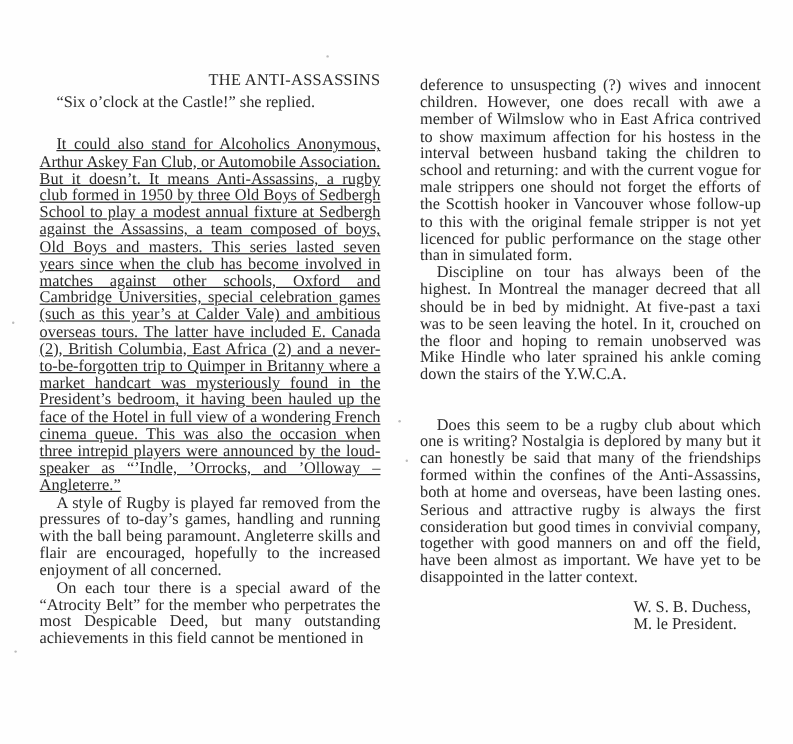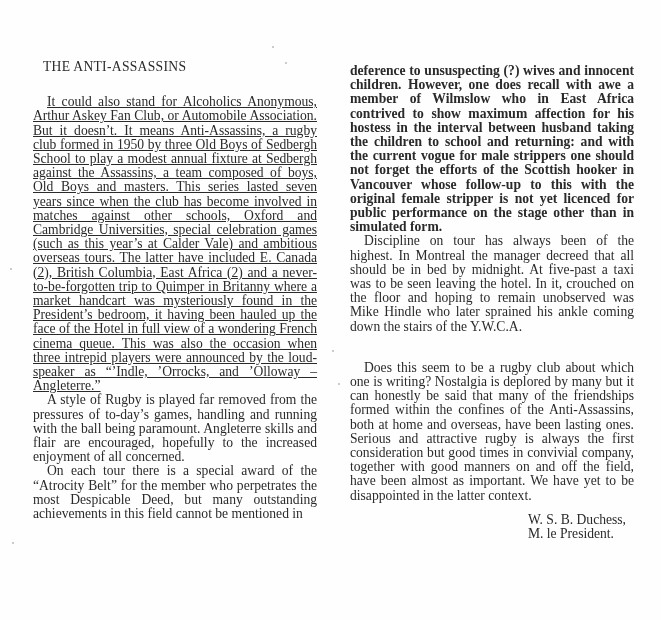--- a/index.html
+++ b/index.html
@@ -7,38 +7,39 @@
   .page {
     position: absolute; left: 0; top: 0; width: 661px; height: 620px;
     background: #fefefe; color: #2a2a2a;
     font-family: "Liberation Serif", "DejaVu Serif", serif;
     font-size: 13.6px; line-height: 14.2px;
   }
   .col { position: absolute; top: 0; }
   .col-left { left: 33px; width: 284px; top: 60px; }
   .col-right { left: 350px; width: 284px; top: 64px; }
   .title {
-    text-align: left; font-weight: normal; font-size: 13.6px;
+    text-align: right; font-weight: normal; font-size: 13.6px;
     letter-spacing: 0.3px; margin: 0 0 4px 0; padding-left: 10px;
   }
   p { margin: 0; text-align: justify; text-indent: 14px; }
-  p.noindent { text-indent: 0; font-weight: bold; }
+  p.noindent { text-indent: 0; }
   p.gap { margin-top: 21px; text-decoration: underline; }
   p.gap-lg { }
   p.gap-xl { margin-top: 27px; }
   .signature { text-align: right; margin-top: 10px; padding-right: 8px; }
   .signature div { text-align: left; display: inline-block; }
   .speck { position: absolute; width: 2px; height: 2px; background: #bbb; border-radius: 1px; }
 </style>
 </head>
 <body>
 
 <div class="page">
   <div class="col col-left">
     <h1 class="title">THE ANTI-ASSASSINS</h1>
+    <p>“Six o’clock at the Castle!” she replied.</p>
     <p class="gap">It could also stand for Alcoholics Anonymous, Arthur Askey Fan Club, or Automobile Association. But it doesn’t. It means Anti-Assassins, a rugby club formed in 1950 by three Old Boys of Sedbergh School to play a modest annual fixture at Sedbergh against the Assassins, a team composed of boys, Old Boys and masters. This series lasted seven years since when the club has become involved in matches against other schools, Oxford and Cambridge Universities, special celebration games (such as this year’s at Calder Vale) and ambitious overseas tours. The latter have included E. Canada (2), British Columbia, East Africa (2) and a never-to-be-forgotten trip to Quimper in Britanny where a market handcart was mysteriously found in the President’s bedroom, it having been hauled up the face of the Hotel in full view of a wondering French cinema queue. This was also the occasion when three intrepid players were announced by the loud-speaker as “’Indle, ’Orrocks, and ’Olloway – Angleterre.”</p>
     <p class="gap-lg">A style of Rugby is played far removed from the pressures of to-day’s games, handling and running with the ball being paramount. Angleterre skills and flair are encouraged, hopefully to the increased enjoyment of all concerned.</p>
     <p class="gap-lg">On each tour there is a special award of the “Atrocity Belt” for the member who perpetrates the most Despicable Deed, but many outstanding achievements in this field cannot be mentioned in</p>
   </div>
 
   <div class="col col-right">
     <p class="noindent">deference to unsuspecting (?) wives and innocent children. However, one does recall with awe a member of Wilmslow who in East Africa contrived to show maximum affection for his hostess in the interval between husband taking the children to school and returning: and with the current vogue for male strippers one should not forget the efforts of the Scottish hooker in Vancouver whose follow-up to this with the original female stripper is not yet licenced for public performance on the stage other than in simulated form.</p>
     <p class="gap-lg">Discipline on tour has always been of the highest. In Montreal the manager decreed that all should be in bed by midnight. At five-past a taxi was to be seen leaving the hotel. In it, crouched on the floor and hoping to remain unobserved was Mike Hindle who later sprained his ankle coming down the stairs of the Y.W.C.A.</p>
     <p class="gap-xl">Does this seem to be a rugby club about which one is writing? Nostalgia is deplored by many but it can honestly be said that many of the friendships formed within the confines of the Anti-Assassins, both at home and overseas, have been lasting ones. Serious and attractive rugby is always the first consideration but good times in convivial company, together with good manners on and off the field, have been almost as important. We have yet to be disappointed in the latter context.</p>
     <div class="signature">

